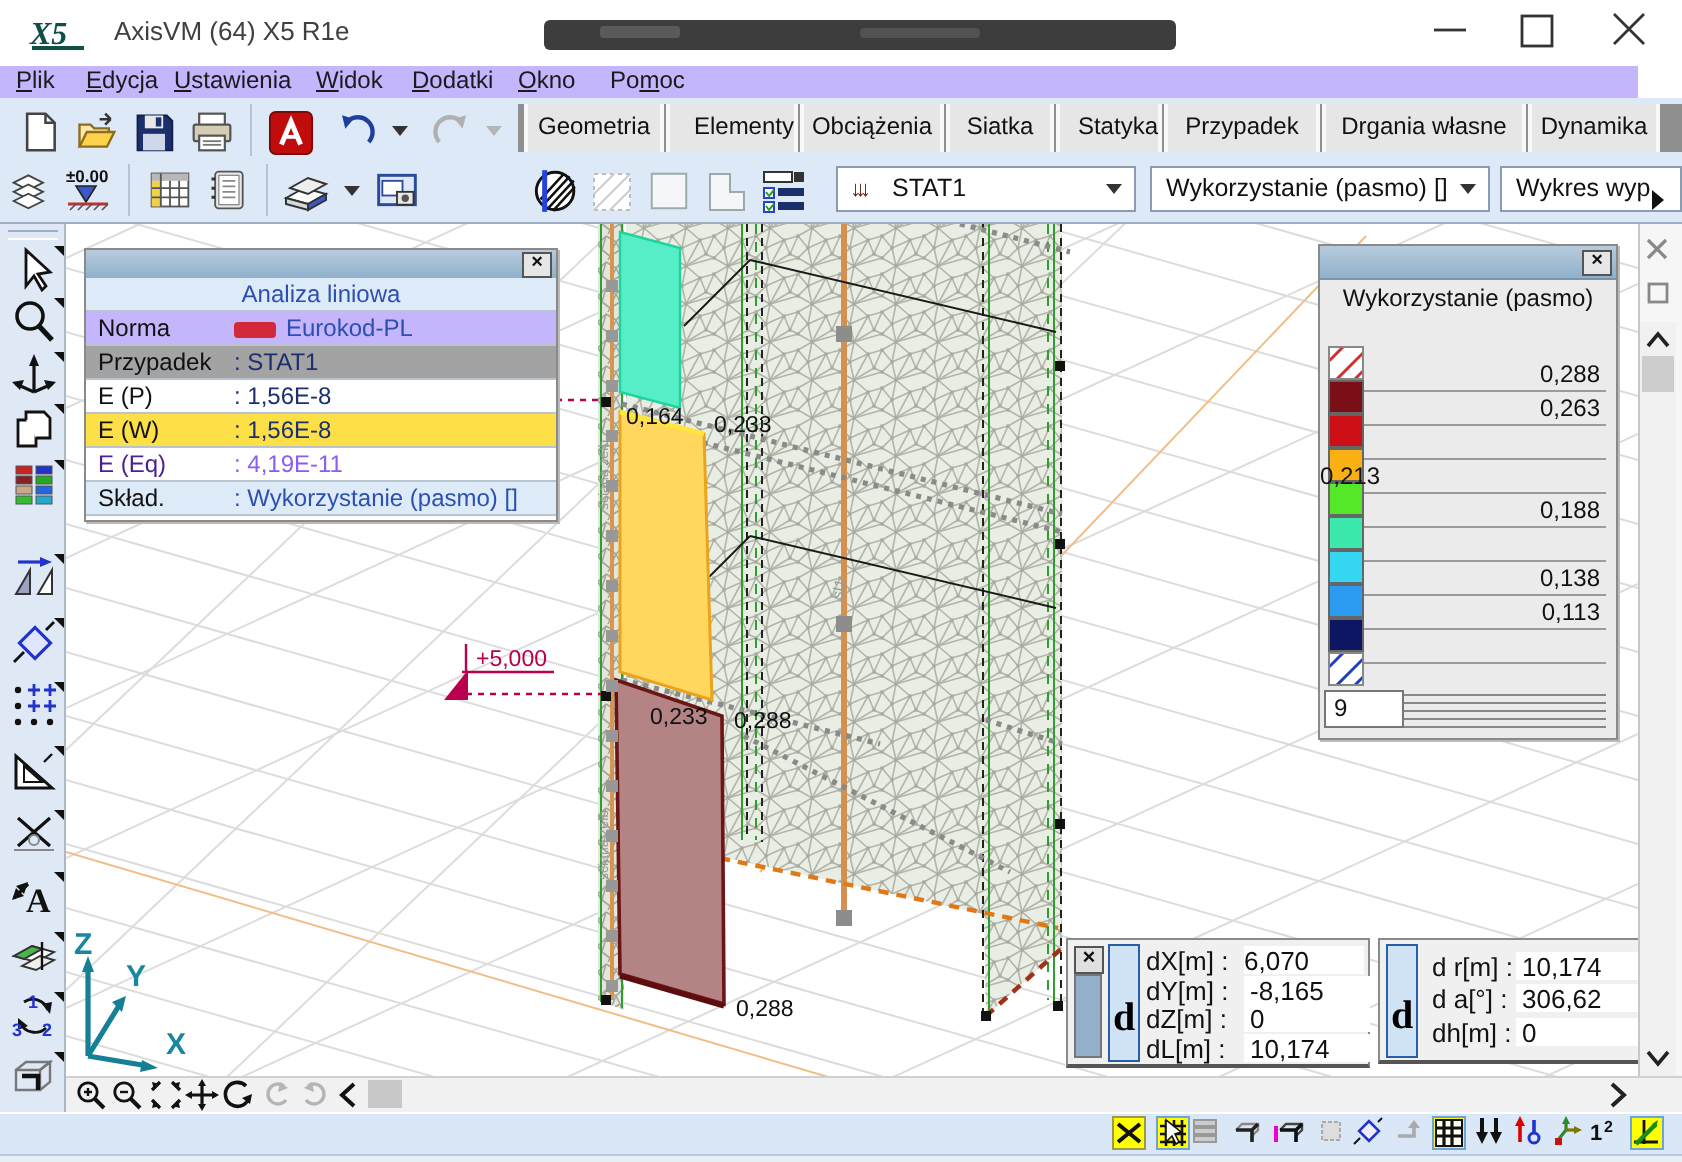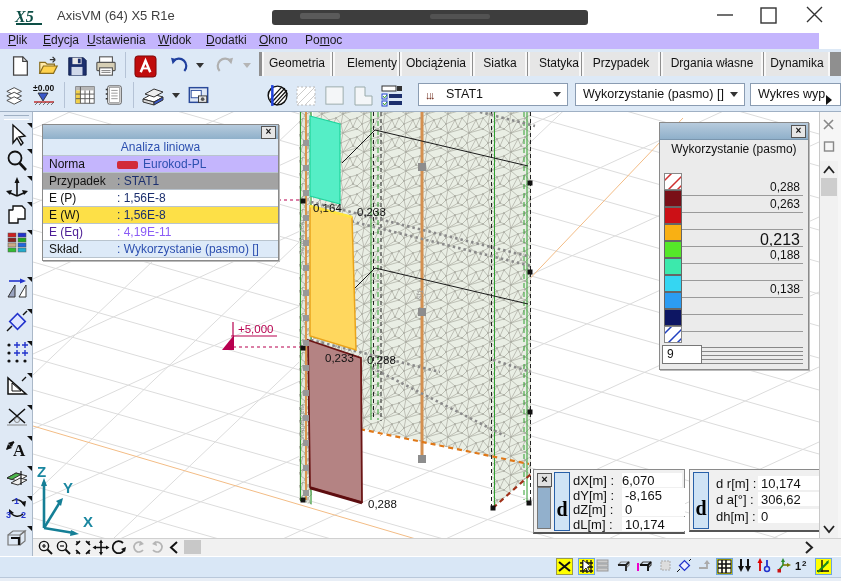--- a/index.html
+++ b/index.html
@@ -557,27 +557,28 @@
 <div class="abs" style="left:4px;top:169px;width:16px;height:15px;border:1px solid #666;background:#2b9cf2"></div>
 <div class="abs" style="left:4px;top:186px;width:16px;height:15px;border:1px solid #666;background:#0d1663"></div>
 <div class="abs" style="left:4px;top:203px;width:16px;height:15px;border:1px solid #888;background:#fff"><svg width="16" height="15">
         <path d="M-2 8 L8 -2 M2 17 L17 2 M8 20 L20 8" stroke="#2040c0" stroke-width="1.5"></path>
       </svg></div>
 <div class="abs" style="left:0;top:57px;width:140px;text-align:right;font-size:12px;color:#111">0,288</div>
 <div class="abs" style="left:22px;top:72px;width:121px;border-top:1px solid #9a9a9a"></div>
 <div class="abs" style="left:0;top:74px;width:140px;text-align:right;font-size:12px;color:#111">0,263</div>
 <div class="abs" style="left:22px;top:89px;width:121px;border-top:1px solid #9a9a9a"></div>
 <div class="abs" style="left:22px;top:106px;width:121px;border-top:1px solid #9a9a9a"></div>
-<div class="abs" style="left:0;top:108px;width:140px;text-align:right;font-size:16px;color:#111">0,213</div>
+<div class="abs" style="left:0;top:108px;width:140px;font-size:12px;color:#111">0,213</div>
 <div class="abs" style="left:22px;top:123px;width:121px;border-top:1px solid #9a9a9a"></div>
 <div class="abs" style="left:0;top:125px;width:140px;text-align:right;font-size:12px;color:#111">0,188</div>
 <div class="abs" style="left:22px;top:140px;width:121px;border-top:1px solid #9a9a9a"></div>
 <div class="abs" style="left:22px;top:157px;width:121px;border-top:1px solid #9a9a9a"></div>
 <div class="abs" style="left:0;top:159px;width:140px;text-align:right;font-size:12px;color:#111">0,138</div>
 <div class="abs" style="left:22px;top:174px;width:121px;border-top:1px solid #9a9a9a"></div>
+<div class="abs" style="left:0;top:176px;width:140px;text-align:right;font-size:12px;color:#111">0,113</div>
 <div class="abs" style="left:22px;top:191px;width:121px;border-top:1px solid #9a9a9a"></div>
 <div class="abs" style="left:22px;top:208px;width:121px;border-top:1px solid #9a9a9a"></div>
 <div class="abs" style="left:2px;top:222px;width:34px;height:17px;background:#fff;border:1px solid #777;font-size:12px;color:#111;padding-left:4px;line-height:17px">9</div>
 <div class="abs" style="left:42px;top:224px;width:101px;border-top:1px solid #888"></div>
 <div class="abs" style="left:42px;top:228px;width:101px;border-top:1px solid #888"></div>
 <div class="abs" style="left:42px;top:232px;width:101px;border-top:1px solid #888"></div>
 <div class="abs" style="left:42px;top:236px;width:101px;border-top:1px solid #888"></div>
 <div class="abs" style="left:42px;top:240px;width:101px;border-top:1px solid #888"></div>
 </div>
 

